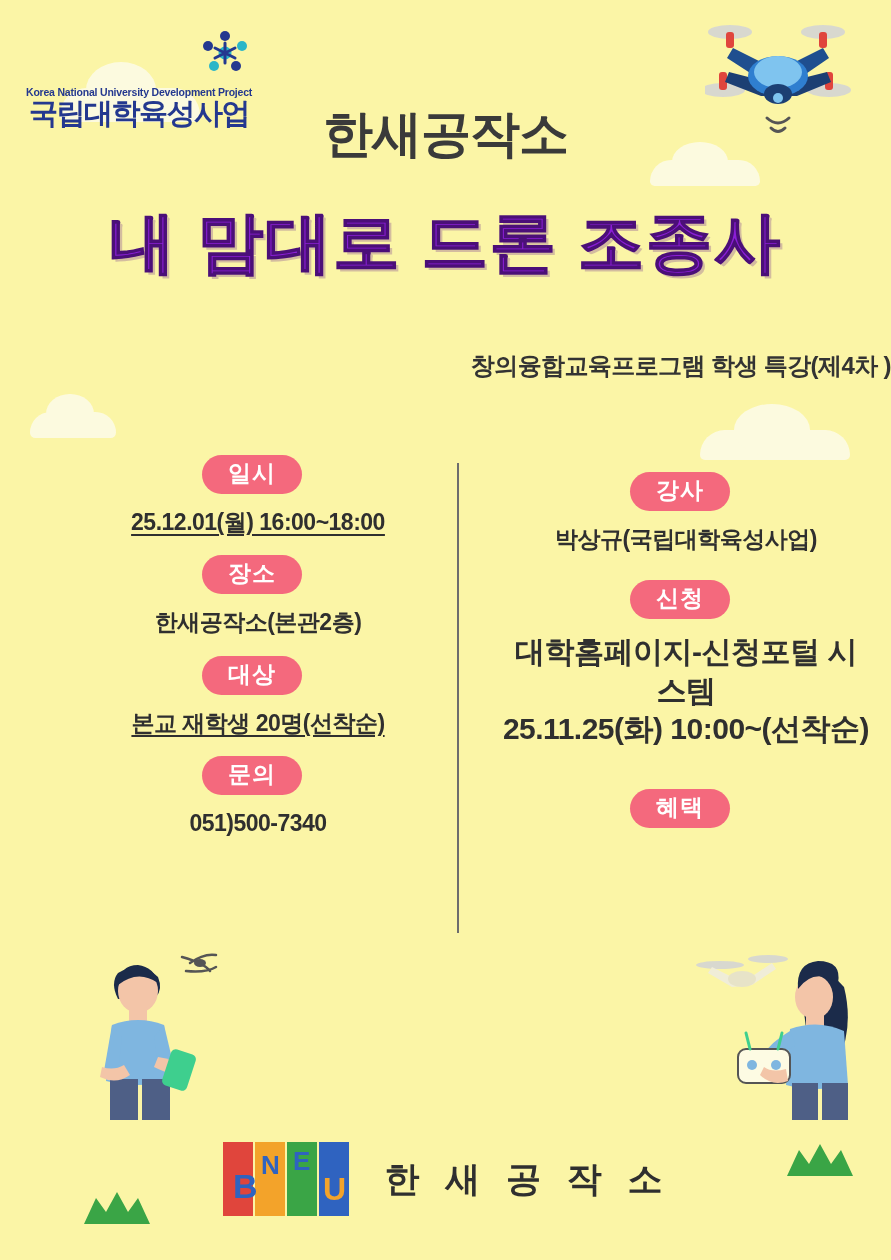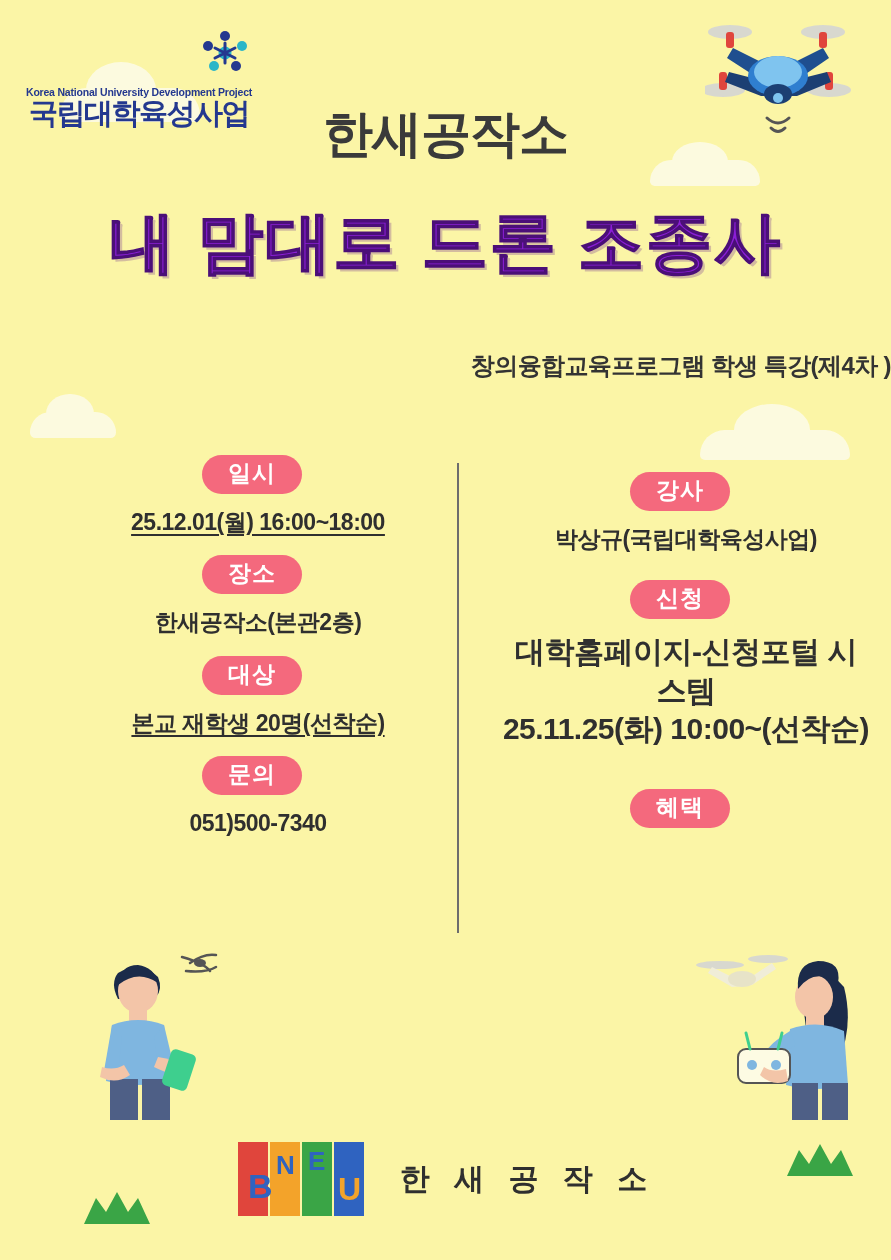--- a/index.html
+++ b/index.html
@@ -138,21 +138,21 @@
   
   .footer {
     position: absolute;
     bottom: 42px; left: 0; right: 0;
     display: flex;
     align-items: center;
     justify-content: center;
     gap: 34px;
   }
   .footer-text {
-    font-size: 30px;
+    font-size: 35px;
     font-weight: 800;
     color: #2f2f2f;
     letter-spacing: 8px;
   }
   .leaf { position: absolute; }
   .leaf.l1 { left: 82px; bottom: 30px; }
   .leaf.l2 { right: 36px; bottom: 78px; }
 </style>
 </head>
 <body>

